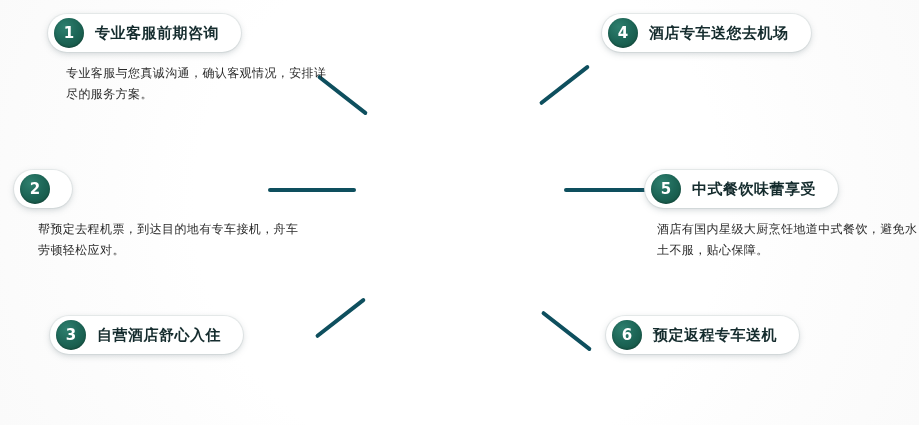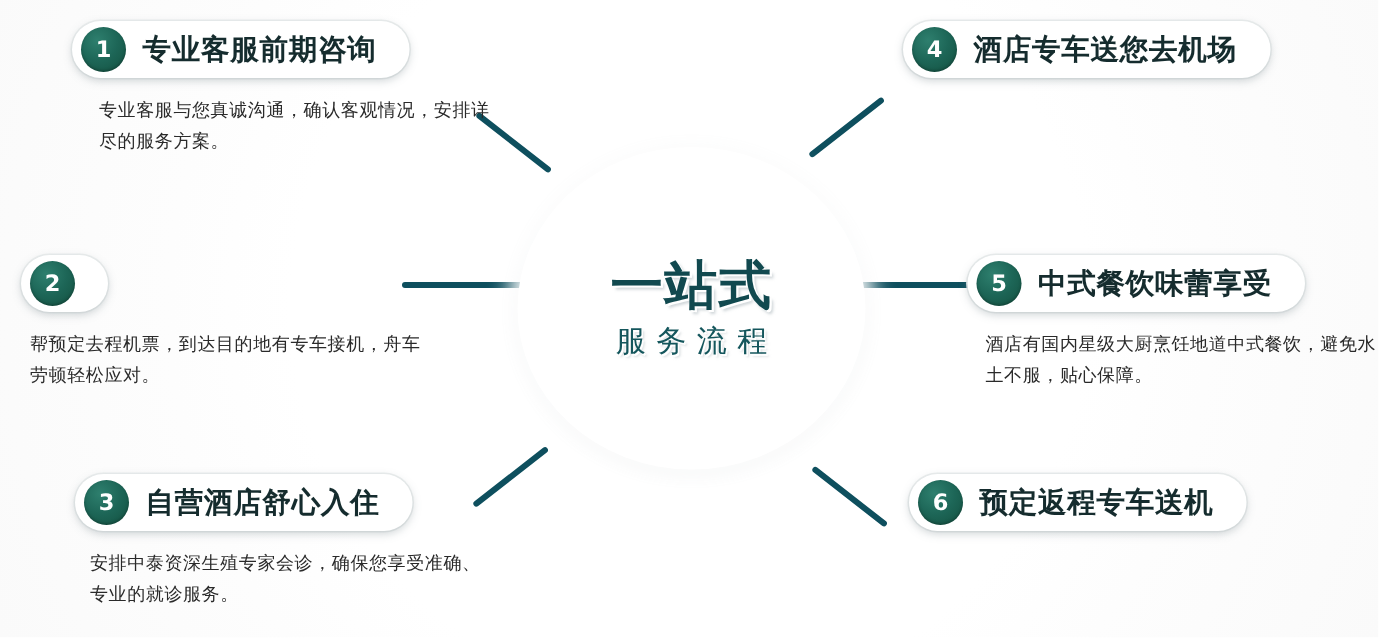--- a/index.html
+++ b/index.html
@@ -127,42 +127,42 @@
     font-size: 15px;
     font-weight: bold;
     display: flex;
     align-items: center;
     justify-content: center;
     font-family: "DejaVu Sans", "Liberation Sans", sans-serif;
     box-shadow: inset 0 -1px 2px rgba(0,0,0,0.25);
   }
   .pill-title {
     margin-left: 11px;
-    font-size: 19px;
+    font-size: 15px;
     font-weight: bold;
     color: #152c2e;
     letter-spacing: 0.5px;
   }
   .desc {
     margin-top: 11px;
     font-size: 12px;
     line-height: 1.75;
     color: #2a2a2a;
     letter-spacing: 0.4px;
     width: 268px;
   }
   .item.right .desc {
     width: 268px;
   }
 
   
   #item-1 { left: 48px;  top: 14px;  }
   #item-1 .desc { margin-left: 18px; }
   #item-2 { left: 14px;  top: 170px; }
-  #item-2 .desc { margin-left: 6px; }
+  #item-2 .desc { margin-left: 24px; }
   #item-3 { left: 50px;  top: 316px; }
   #item-3 .desc { margin-left: 10px; }
 
   #item-4 { left: 602px; top: 14px;  }
   #item-4 .desc { margin-left: 12px; }
   #item-5 { left: 645px; top: 170px; }
   #item-5 .desc { margin-left: 12px; }
   #item-6 { left: 606px; top: 316px; }
   #item-6 .desc { margin-left: 10px; }
 
@@ -185,29 +185,20 @@
 
 <div id="stage">
 
   <div class="conn" id="conn-1"></div>
   <div class="conn" id="conn-2"></div>
   <div class="conn" id="conn-3"></div>
   <div class="conn" id="conn-4"></div>
   <div class="conn" id="conn-5"></div>
   <div class="conn" id="conn-6"></div>
 
-  <div class="center-wrap">
-    <div class="center-halo"></div>
-    <div class="center-ring"></div>
-    <div class="center-inner"></div>
-    <div class="center-text">
-      <div class="center-title">一站式</div>
-      <div class="center-sub">服务流程</div>
-    </div>
-  </div>
 
   <div class="item left" id="item-1">
     <div class="pill">
       <div class="badge">1</div>
       <div class="pill-title">专业客服前期咨询</div>
     </div>
     <div class="desc">专业客服与您真诚沟通，确认客观情况，安排详尽的服务方案。</div>
   </div>
 
   <div class="item left" id="item-2">
@@ -215,21 +206,20 @@
       <div class="badge">2</div>
     </div>
     <div class="desc">帮预定去程机票，到达目的地有专车接机，舟车劳顿轻松应对。</div>
   </div>
 
   <div class="item left" id="item-3">
     <div class="pill">
       <div class="badge">3</div>
       <div class="pill-title">自营酒店舒心入住</div>
     </div>
-    <div class="desc">安排中泰资深生殖专家会诊，确保您享受准确、专业的就诊服务。</div>
   </div>
 
   <div class="item right" id="item-4">
     <div class="pill">
       <div class="badge">4</div>
       <div class="pill-title">酒店专车送您去机场</div>
     </div>
   </div>
 
   <div class="item right" id="item-5">

